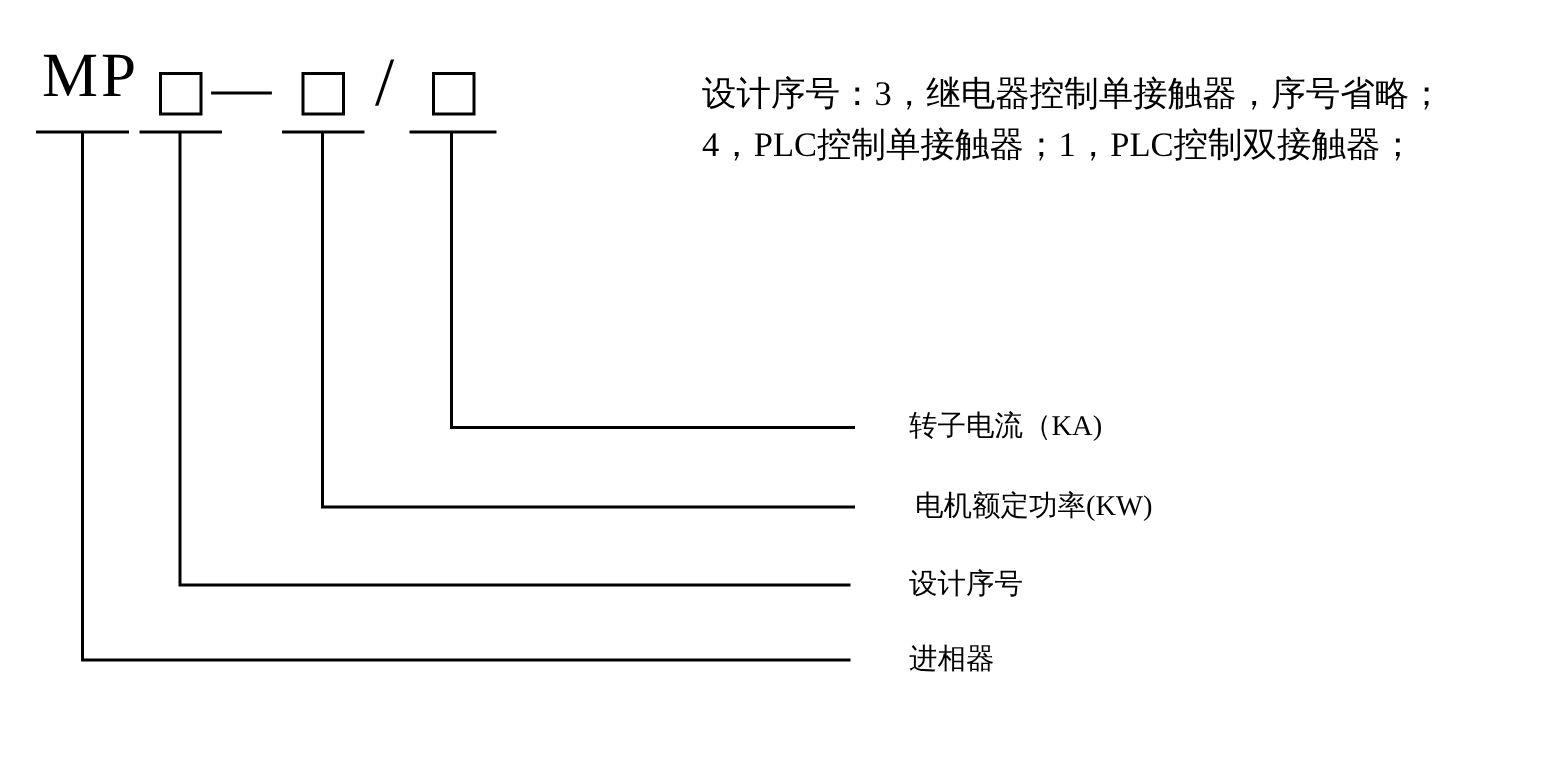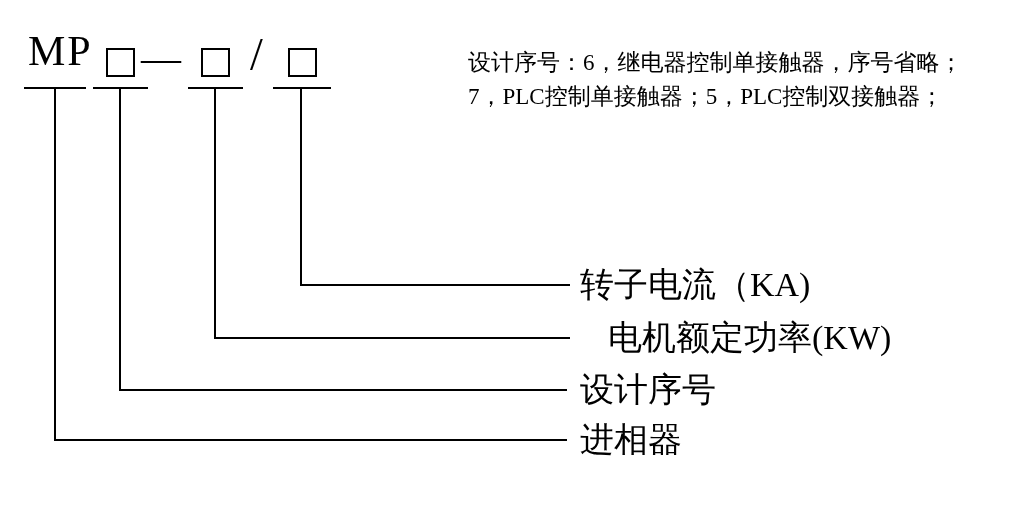--- a/index.html
+++ b/index.html
@@ -34,25 +34,26 @@
     position: absolute; left: 250px; top: 32px;
     font-size: 46px; line-height: 1;
   }
   .legend {
     position: absolute; left: 468px; top: 46px;
     font-size: 23px; line-height: 34px;
     white-space: nowrap;
   }
   .callout-label {
     position: absolute;
-    font-size: 34px; line-height: 30px;
+    font-size: 19px; line-height: 30px;
     white-space: nowrap;
+    margin-left: 26px;
   }
   .label-rotor  { left: 580px; top: 270px; }
-  .label-power  { left: 608px; top: 323px; text-align: center; }
+  .label-power  { left: 584px; top: 323px; text-align: center; }
   .label-serial { left: 580px; top: 375px; }
   .label-phaser { left: 580px; top: 425px; }
 </style>
 </head>
 <body>
 
 <div class="canvas">
 
   <svg class="lines-svg" width="1033" height="519" viewBox="0 0 1033 519" aria-hidden="true">
     <g stroke="#000000" stroke-width="2" fill="none">
@@ -73,22 +74,22 @@
 
   <span class="sep-dash">—</span>
 
   <span class="code-box box-2"></span>
 
   <span class="sep-slash">/</span>
 
   <span class="code-box box-3"></span>
 
   <div class="legend">
-    <div>设计序号：6，继电器控制单接触器，序号省略；</div>
-    <div>7，PLC控制单接触器；5，PLC控制双接触器；</div>
+    <div>设计序号：3，继电器控制单接触器，序号省略；</div>
+    <div>4，PLC控制单接触器；1，PLC控制双接触器；</div>
   </div>
 
   <span class="callout-label label-rotor">转子电流（KA)</span>
   <span class="callout-label label-power">电机额定功率(KW)</span>
   <span class="callout-label label-serial">设计序号</span>
   <span class="callout-label label-phaser">进相器</span>
 
 </div>
 
 </body></html>

